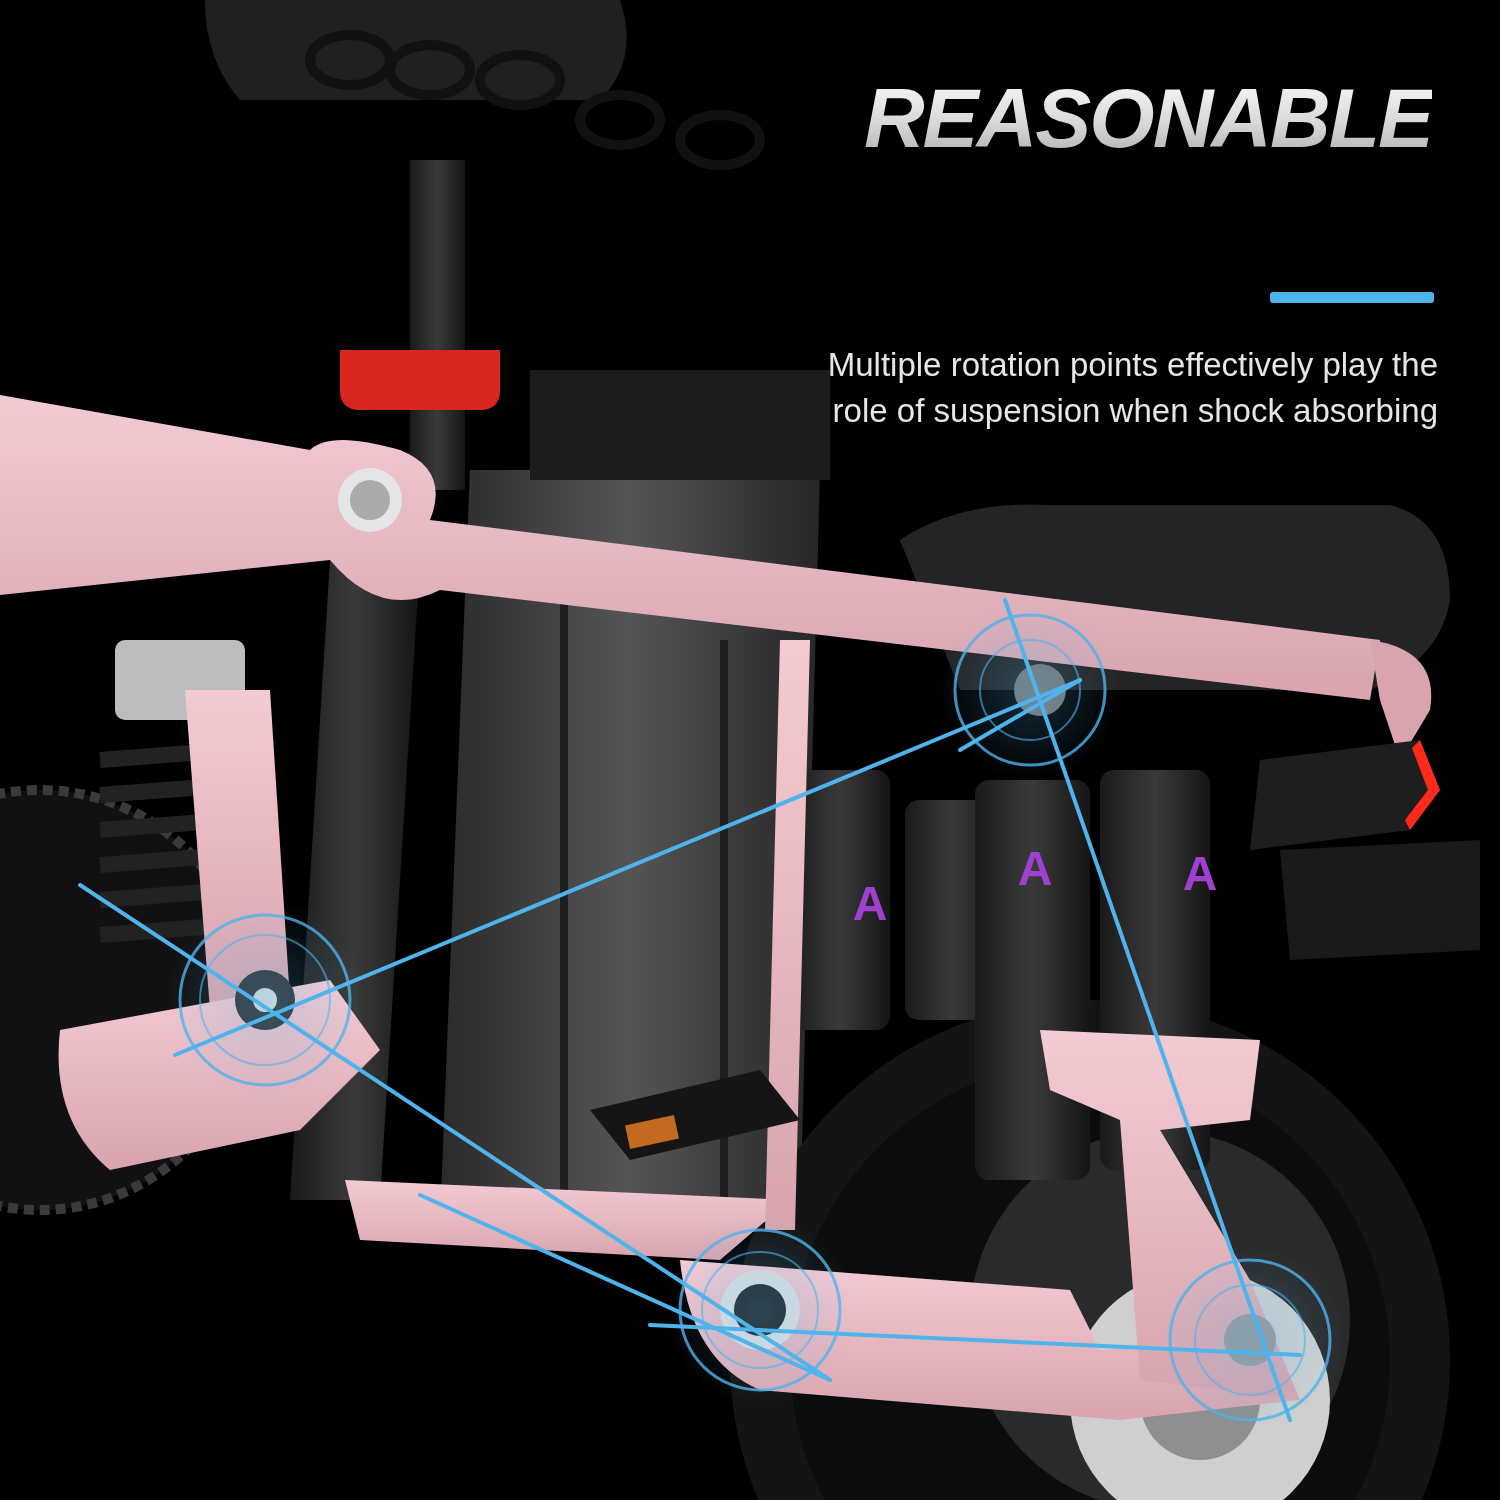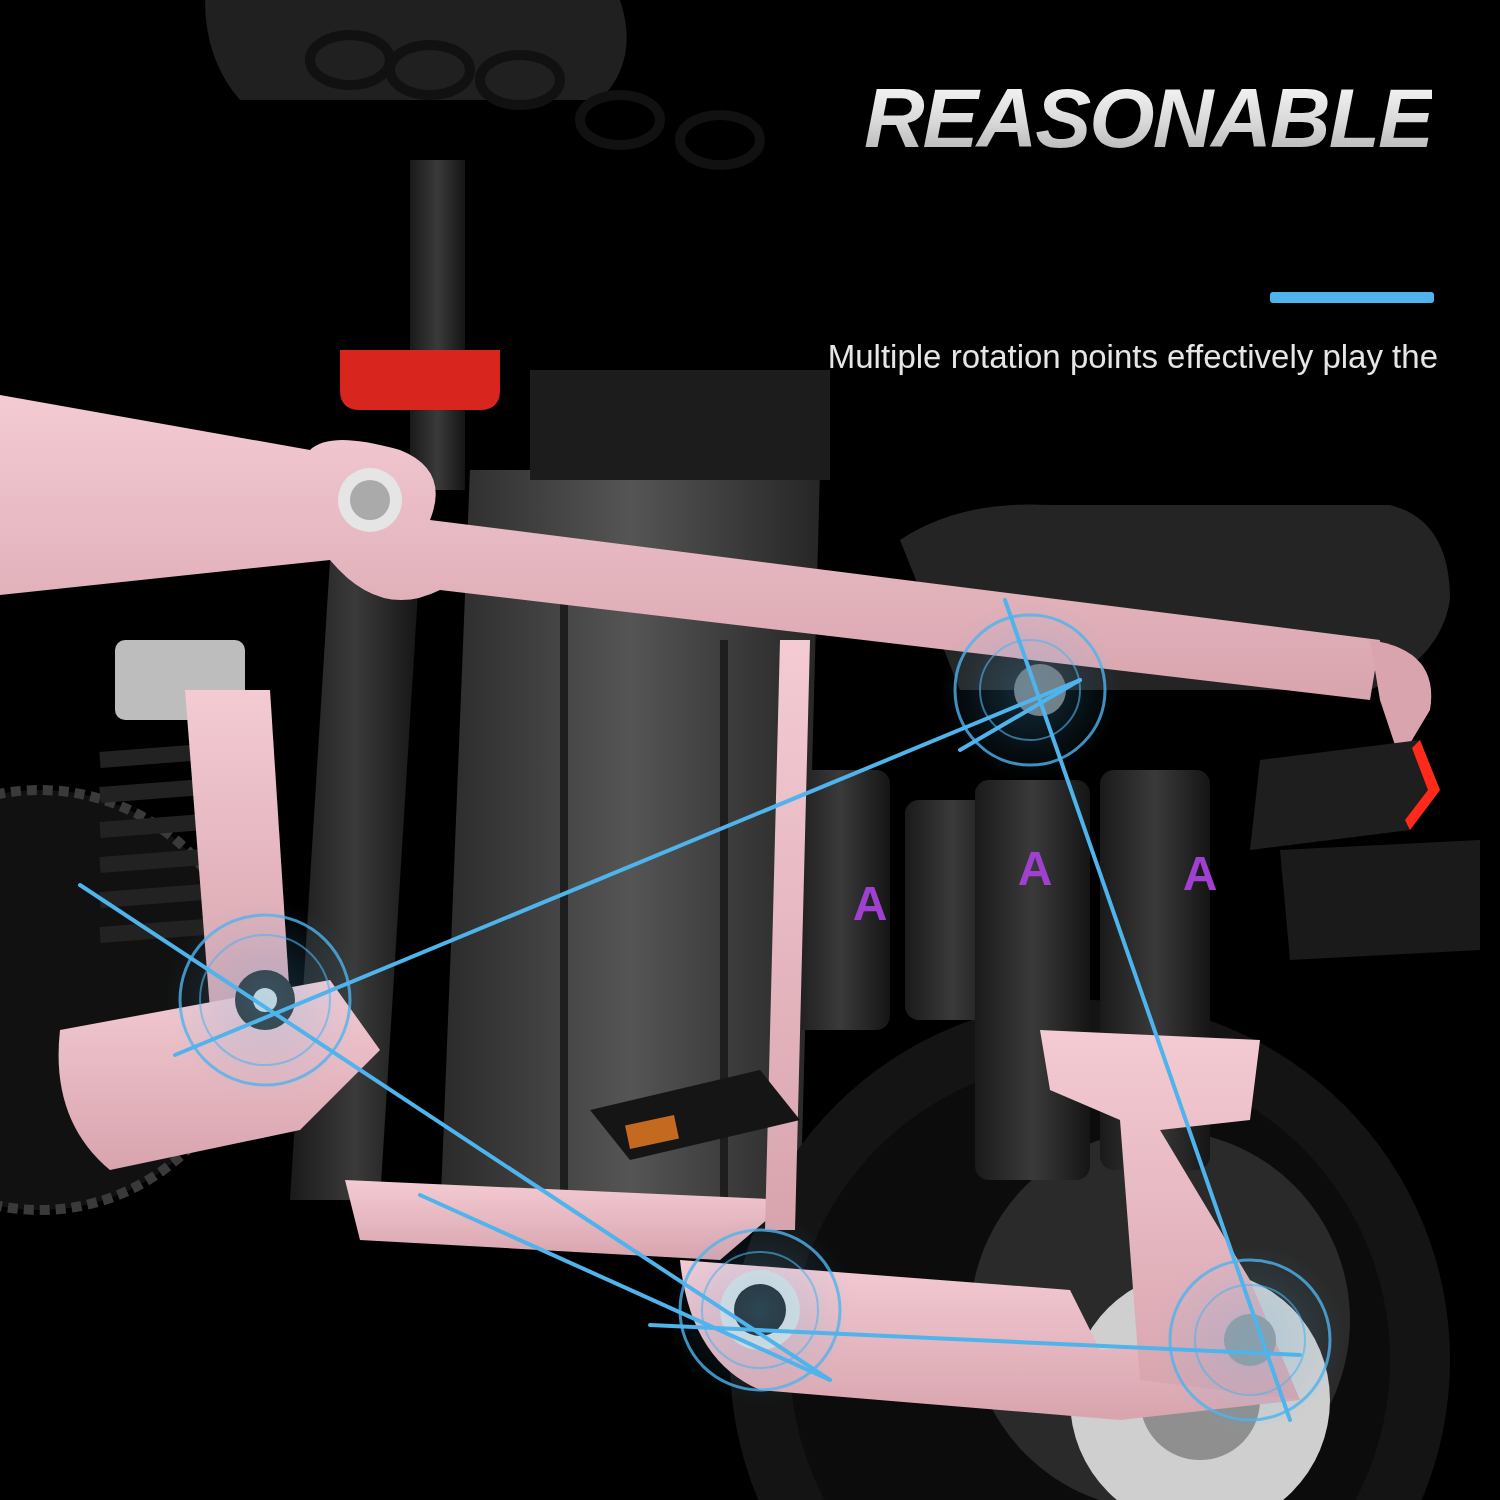--- a/index.html
+++ b/index.html
@@ -2,21 +2,21 @@
 <html><head>
 <meta charset="utf-8">
 <style>
   html, body { margin:0; padding:0; background:#000; }
   body { width:1500px; height:1500px; position:relative; overflow:hidden; font-family:"Liberation Sans", sans-serif; }
   .scene { position:absolute; inset:0; }
   .headline { position:absolute; right:68px; top:70px; text-align:center; font-family:"Liberation Sans", sans-serif; font-weight:700; font-style:italic; font-size:84px; line-height:96px; letter-spacing:-2px;
     background:linear-gradient(180deg,#ffffff 0%,#d8d8d8 55%,#a9a9a9 100%); -webkit-background-clip:text; background-clip:text; color:transparent; }
   .headline span { display:block; }
   .accent-bar { position:absolute; left:1270px; top:292px; width:164px; height:11px; border-radius:3px; }
-  .subtitle { position:absolute; right:62px; top:334px; width:720px; text-align:right; color:#e6e6e6; font-size:33px; line-height:46px; }
+  .subtitle { position:absolute; right:62px; top:342px; width:720px; text-align:right; color:#e6e6e6; font-size:33px; line-height:46px; }
   .subtitle span { display:block; }
 </style>
 </head>
 <body>
 
 <svg class="scene" width="1500" height="1500" viewBox="0 0 1500 1500">
   <defs>
     <linearGradient id="pink" x1="0" y1="0" x2="0" y2="1">
       <stop offset="0" stop-color="#f4cbd3"></stop>
       <stop offset="1" stop-color="#d8a4ae"></stop>
@@ -159,13 +159,14 @@
 </svg>
 
 <div class="headline">
   <span>REASONABLE</span>
 </div>
 
 <div class="accent-bar" style="background:#4FB3EC;"></div>
 
 <div class="subtitle">
   <span>Multiple rotation points effectively play the</span>
+  <span>role of suspension when shock absorbing</span>
 </div>
 
 </body></html>

